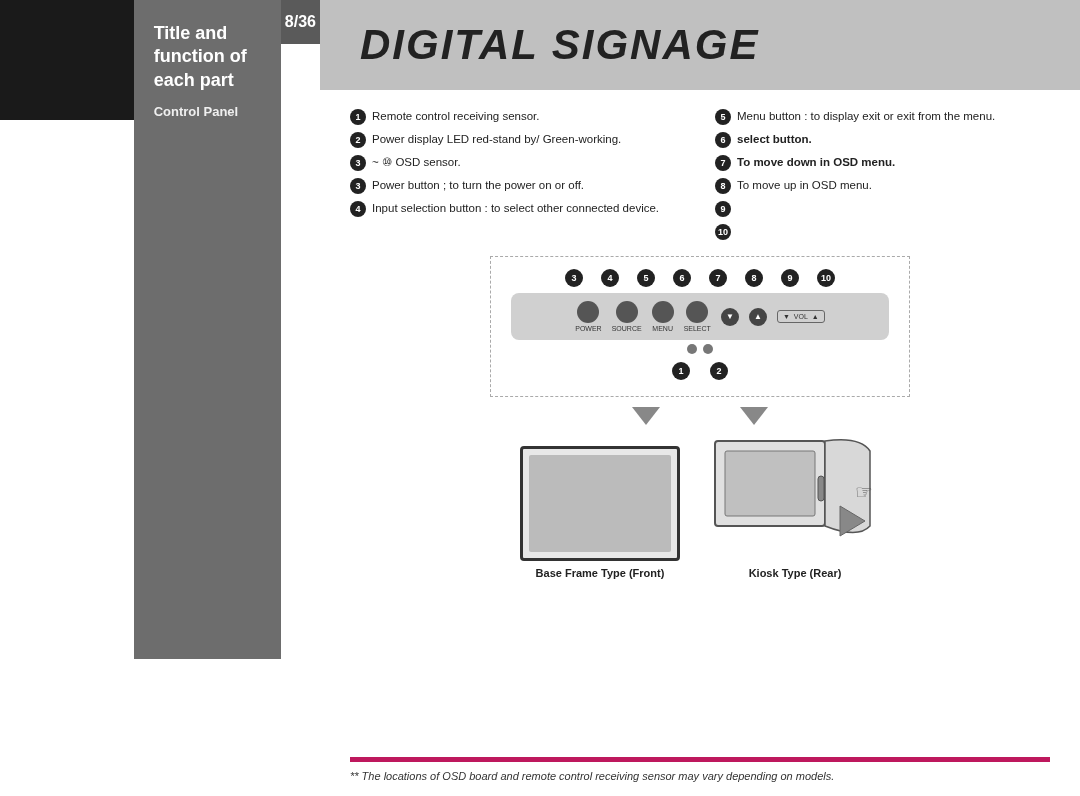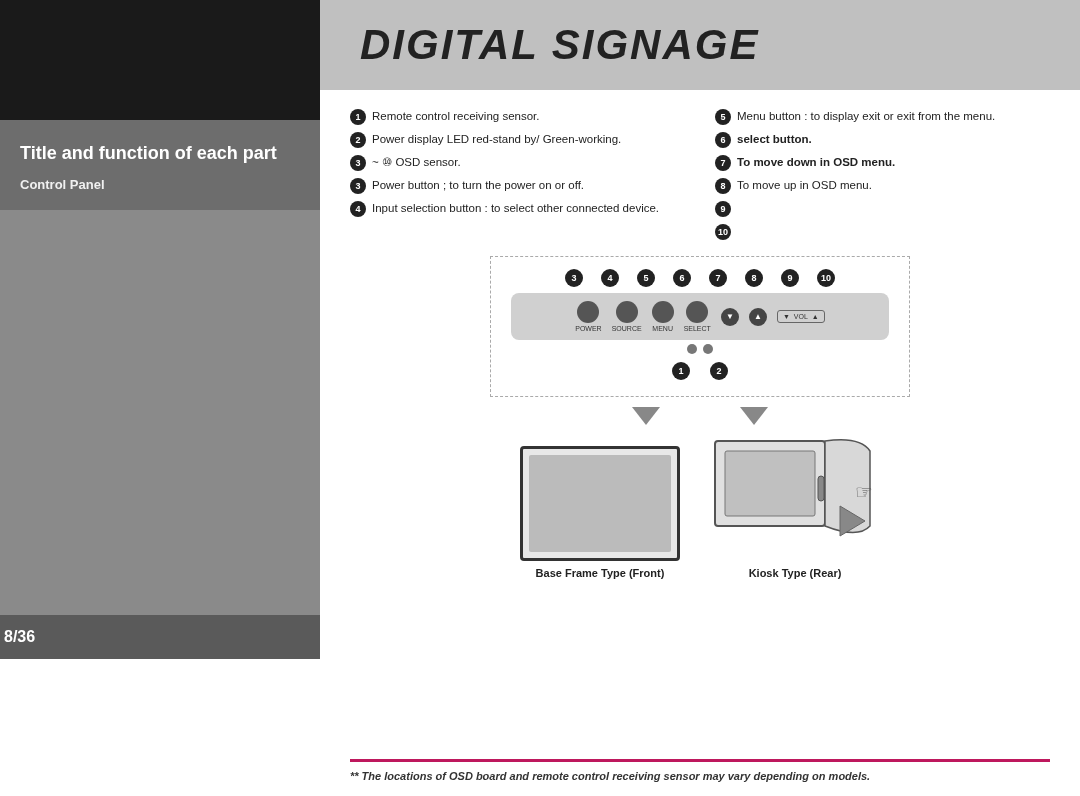--- a/index.html
+++ b/index.html
@@ -11,21 +11,20 @@
       overflow: hidden;
       display: flex;
     }
 
     
     .sidebar {
       width: 320px;
       min-width: 320px;
       height: 659px;
       display: flex;
-      flex-direction: column;
       background: #fff;
     }
 
     .sidebar-top-black {
       background: #1a1a1a;
       height: 120px;
       width: 100%;
     }
 
     .sidebar-section-title {
@@ -306,23 +305,23 @@
     .kiosk-rear svg {
       width: 100%;
       height: 100%;
     }
 
     
     .footnote {
       font-size: 11px;
       color: #333;
       font-style: italic;
-      font-weight: bold;
+      font-weight: normal;
       padding: 8px 0 4px 0;
-      border-top: 3px solid #be185d;
+      border-top: 5px solid #be185d;
       margin-top: 4px;
     }
 
     
     .arrows-row {
       display: flex;
       justify-content: center;
       gap: 80px;
       margin-bottom: 2px;
     }

